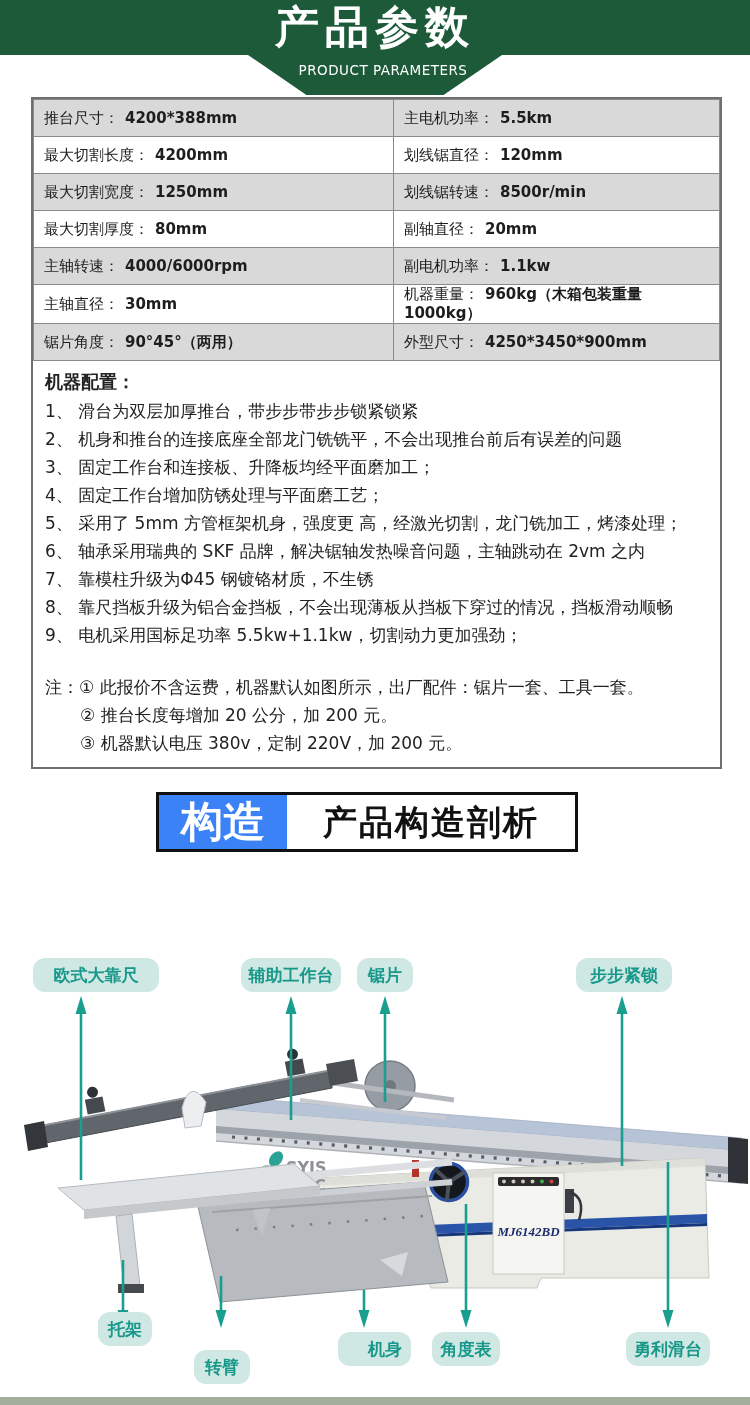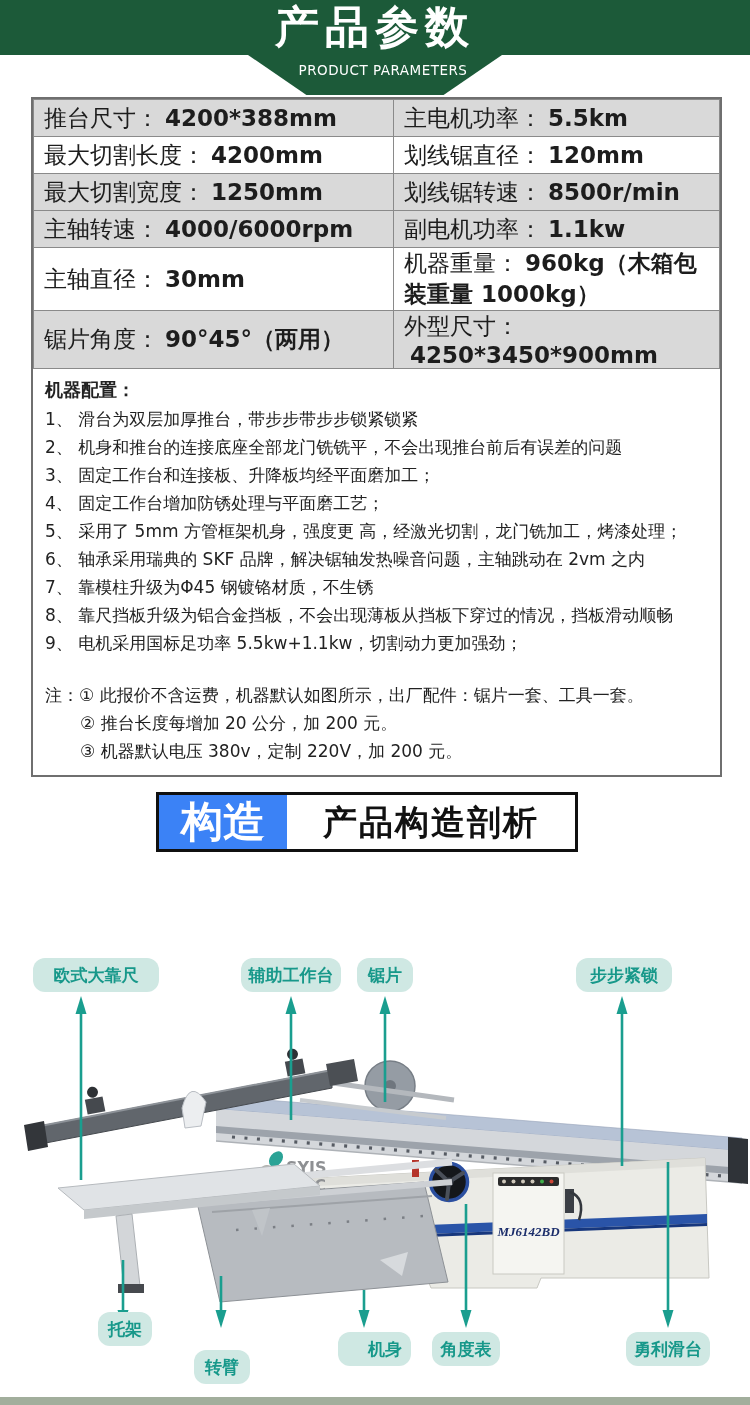--- a/index.html
+++ b/index.html
@@ -11,21 +11,21 @@
   .header-title{position:absolute;top:-3px;left:0;width:100%;text-align:center;color:#fff;
         font-size:44px;font-weight:bold;letter-spacing:6px;line-height:60px;}
   .header-ribbon{position:absolute;top:55px;left:248px;width:254px;height:40px;background:#1c5a39;
         clip-path:polygon(0 0,100% 0,77% 100%,23% 100%);}
   .header-subtitle{position:absolute;top:62px;left:0;width:100%;text-align:center;color:#fff;
         font-size:13.5px;letter-spacing:0.5px;padding-left:8px;}
 
   
   .content-box{position:absolute;top:97px;left:31px;width:687px;border:2px solid #6f6f6f;background:#fff;}
   table.spec{width:100%;border-collapse:collapse;}
-  table.spec td{border:1px solid #8a8a8a;height:36px;font-size:23px;padding:0 4px 0 10px;vertical-align:middle;}
+  table.spec td{border:1px solid #8a8a8a;height:36px;font-size:15px;padding:0 4px 0 10px;vertical-align:middle;}
   table.spec tr.gray td{background:#d9d9d9;}
   td.colL{width:345px;}
   .cell-value{font-weight:600;margin-left:6px;}
   .config{padding:6px 4px 10px 12px;font-size:17px;color:#222;}
   .config-title{font-weight:bold;font-size:18px;line-height:30px;}
   .config-item{line-height:28px;}
   .config-gap{height:24px;}
   .note-line{line-height:28px;}
   .note-indent{padding-left:35px;}
 
@@ -60,20 +60,24 @@
         <td class="colL"><span>推台尺寸：</span><span class="cell-value">4200*388mm</span></td>
         <td><span>主电机功率：</span><span class="cell-value">5.5km</span></td>
       </tr>
       <tr>
         <td class="colL"><span>最大切割长度：</span><span class="cell-value">4200mm</span></td>
         <td><span>划线锯直径：</span><span class="cell-value">120mm</span></td>
       </tr>
       <tr class="gray">
         <td class="colL"><span>最大切割宽度：</span><span class="cell-value">1250mm</span></td>
         <td><span>划线锯转速：</span><span class="cell-value">8500r/min</span></td>
+      </tr>
+      <tr>
+        <td class="colL"><span>最大切割厚度：</span><span class="cell-value">80mm</span></td>
+        <td><span>副轴直径：</span><span class="cell-value">20mm</span></td>
       </tr>
       <tr class="gray">
         <td class="colL"><span>主轴转速：</span><span class="cell-value">4000/6000rpm</span></td>
         <td><span>副电机功率：</span><span class="cell-value">1.1kw</span></td>
       </tr>
       <tr>
         <td class="colL"><span>主轴直径：</span><span class="cell-value">30mm</span></td>
         <td><span>机器重量：</span><span class="cell-value">960kg（木箱包装重量 1000kg）</span></td>
       </tr>
       <tr class="gray">

